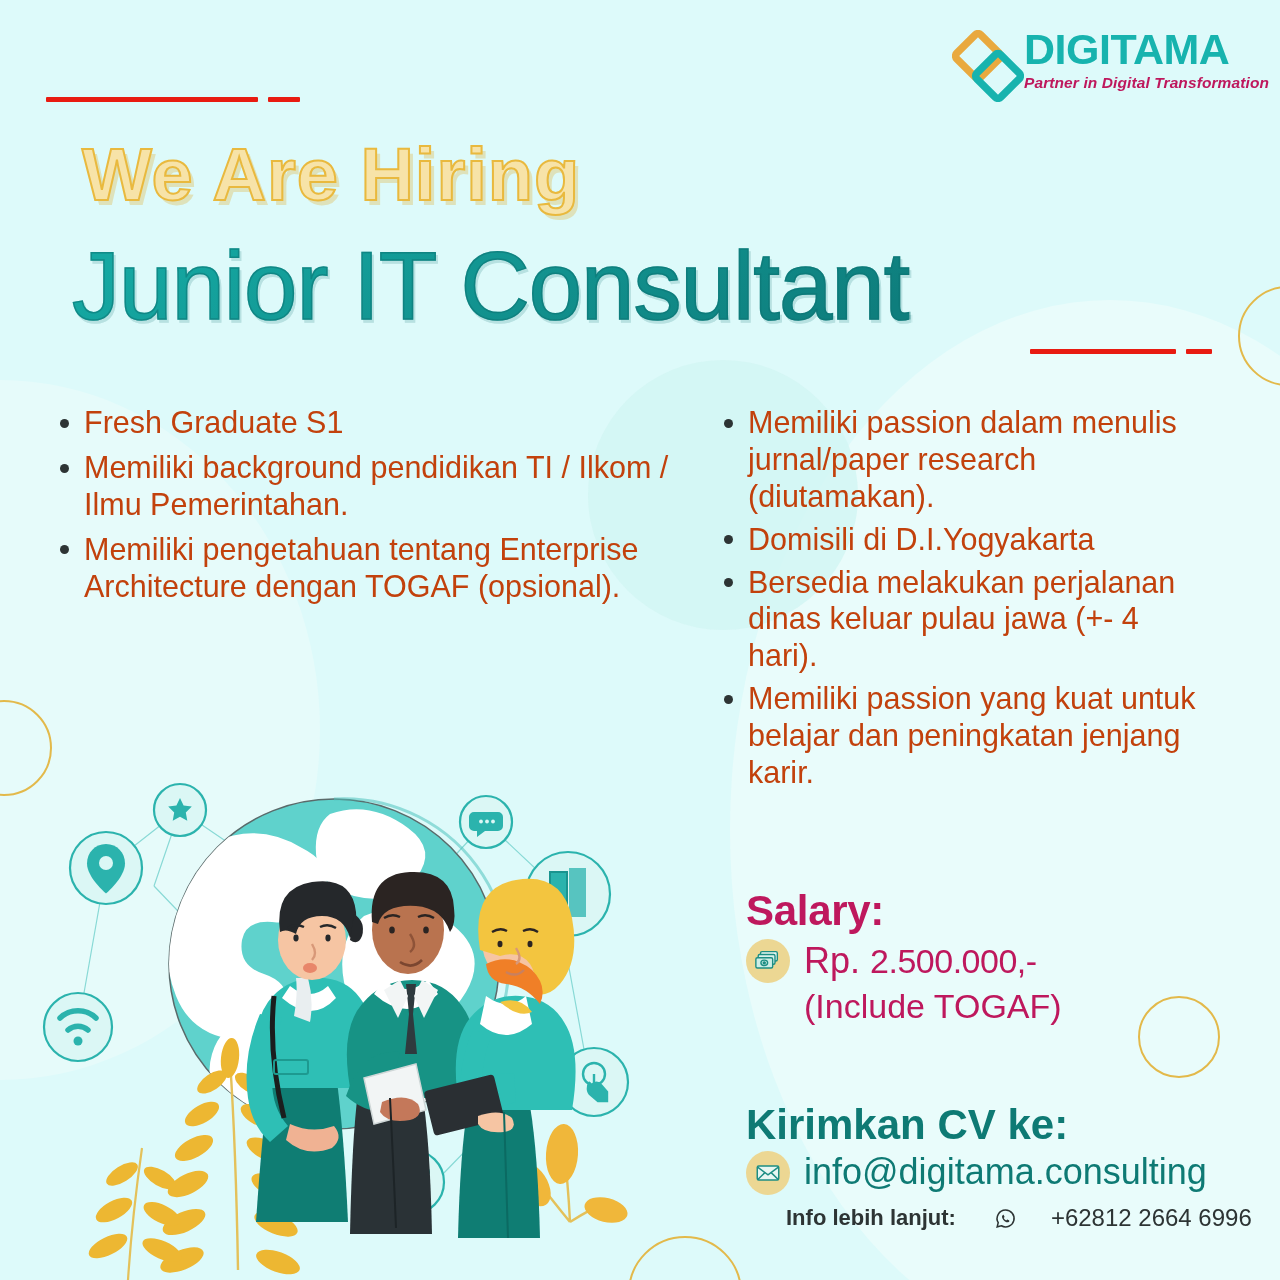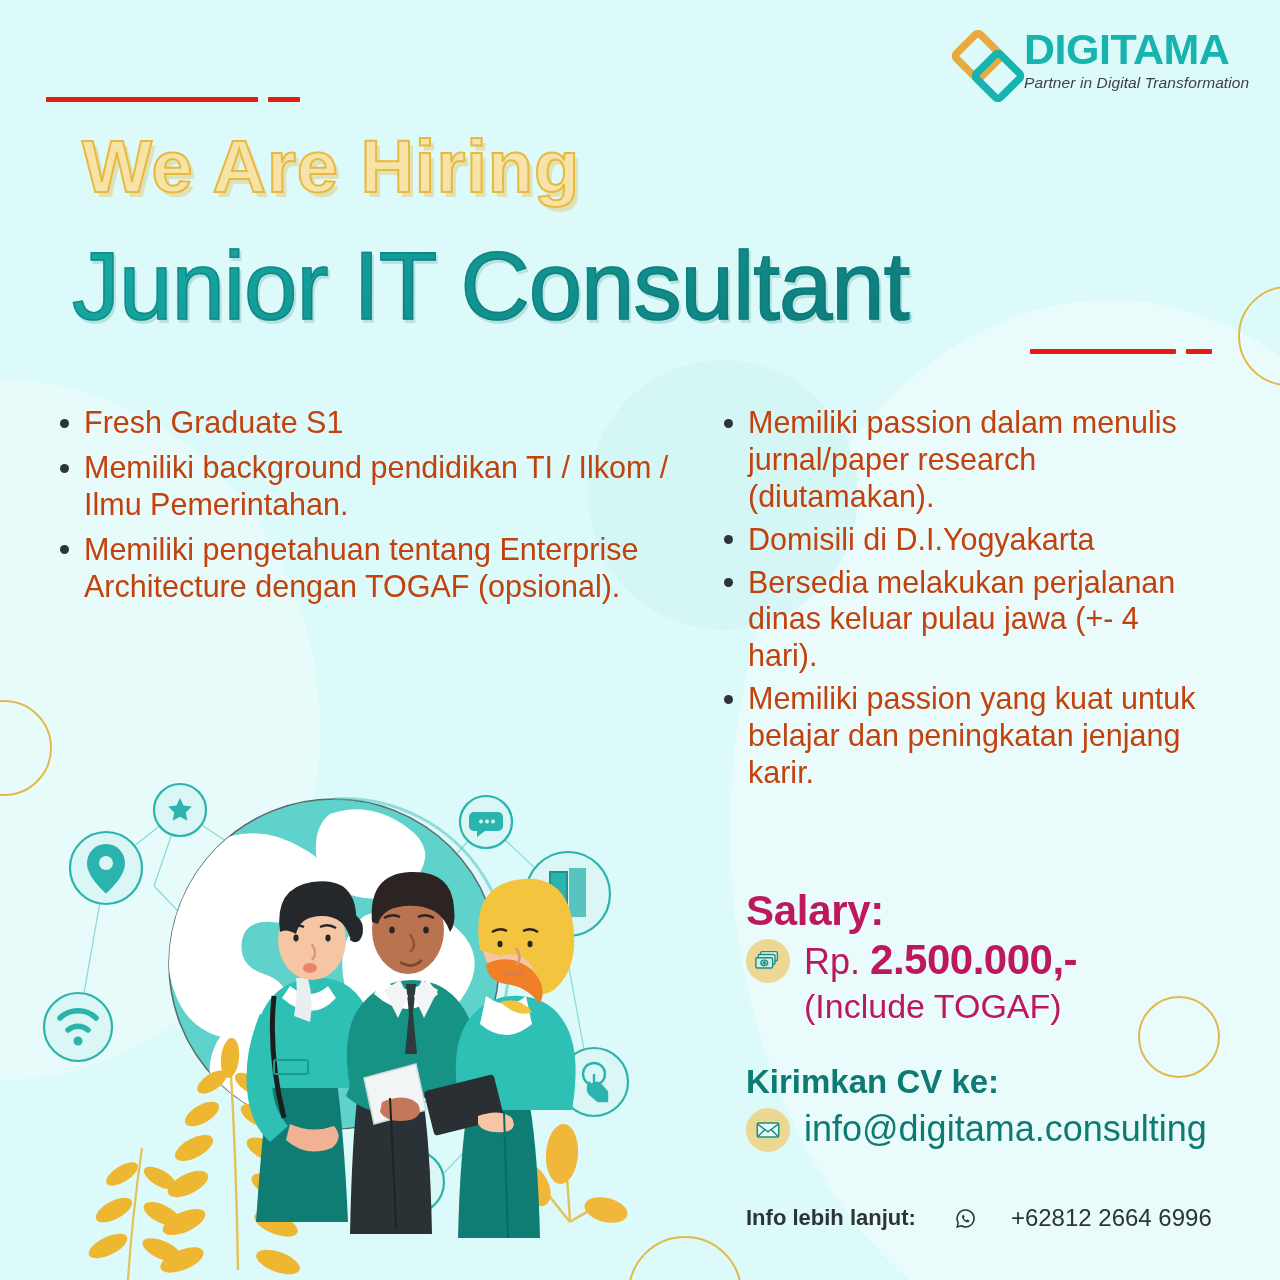--- a/index.html
+++ b/index.html
@@ -42,27 +42,27 @@
 
   
   .logo{position:absolute;left:952px;top:24px;width:300px;height:84px;}
   .logo-mark{position:absolute;left:0;top:6px;width:72px;height:72px;}
   .logo-text{position:absolute;left:72px;top:2px;width:228px;}
   .logo-name{
     font-size:43px;font-weight:bold;color:#17b3ae;letter-spacing:-.5px;
     line-height:46px;white-space:nowrap;
   }
   .logo-tag{
-    font-size:15.5px;font-style:italic;color:#404040;letter-spacing:.1px;
-    line-height:20px;white-space:nowrap;margin-top:1px;
+    font-size:15.5px;font-style:italic;color:#be185d;letter-spacing:.1px;
+    line-height:20px;white-space:nowrap;margin-top:1px;font-weight:bold;
   }
 
   
   .hiring{
-    position:absolute;left:82px;top:128px;
+    position:absolute;left:82px;top:136px;
     font-size:74px;font-weight:bold;line-height:78px;letter-spacing:1px;
     color:#f7e3a8;
     -webkit-text-stroke:2px #e9b93e;
     text-shadow:4px 5px 0 rgba(226,180,60,.33);
     white-space:nowrap;
   }
   .jobtitle{
     position:absolute;left:72px;top:232px;
     font-size:96px;font-weight:normal;line-height:108px;letter-spacing:-1px;
     white-space:nowrap;
@@ -89,30 +89,30 @@
 
   
   .offer{position:absolute;left:746px;top:876px;width:500px;color:#be185d;margin-top:11px;}
   .offer .lbl{font-size:42px;font-weight:bold;line-height:48px;letter-spacing:-.3px;}
   .money-row{display:flex;align-items:center;margin-top:4px;}
   .badge{
     width:44px;height:44px;border-radius:50%;background:#ecd793;
     display:flex;align-items:center;justify-content:center;flex:0 0 44px;
   }
   .money-text{margin-left:14px;font-size:36px;line-height:42px;white-space:nowrap;}
-  .money-text .amt{font-size:42px;font-weight:bold;letter-spacing:-.5px;}
+  .money-text .amt{font-size:34px;font-weight:normal;letter-spacing:-.5px;}
   .bpjs{margin-left:58px;font-size:34px;line-height:42px;margin-top:2px;}
 
   .cv{position:absolute;left:746px;top:1062px;width:520px;color:#0e7a74;}
-  .cv .lbl{font-size:33px;font-weight:bold;line-height:40px;}
+  .cv .lbl{font-size:42px;font-weight:bold;line-height:40px;margin-top:43px;}
   .mail-row{display:flex;margin-top:6px;}
   .mail-text{margin-left:14px;font-size:36px;line-height:42px;white-space:nowrap;}
 
   .info{
-    position:absolute;left:746px;top:1204px;display:flex;align-items:center;
+    position:absolute;left:786px;top:1204px;display:flex;align-items:center;
     color:#2d3434;font-size:22px;line-height:28px;white-space:nowrap;gap:28px;
   }
   .info .strong{font-weight:bold;}
   .info .wa{margin:0 6px 0 10px;display:flex;align-items:center;}
   .info .phone{font-size:24px;}
 
   
   .illus{position:absolute;left:34px;top:782px;width:640px;height:498px;}
   .illus svg{display:block;}
 </style>

